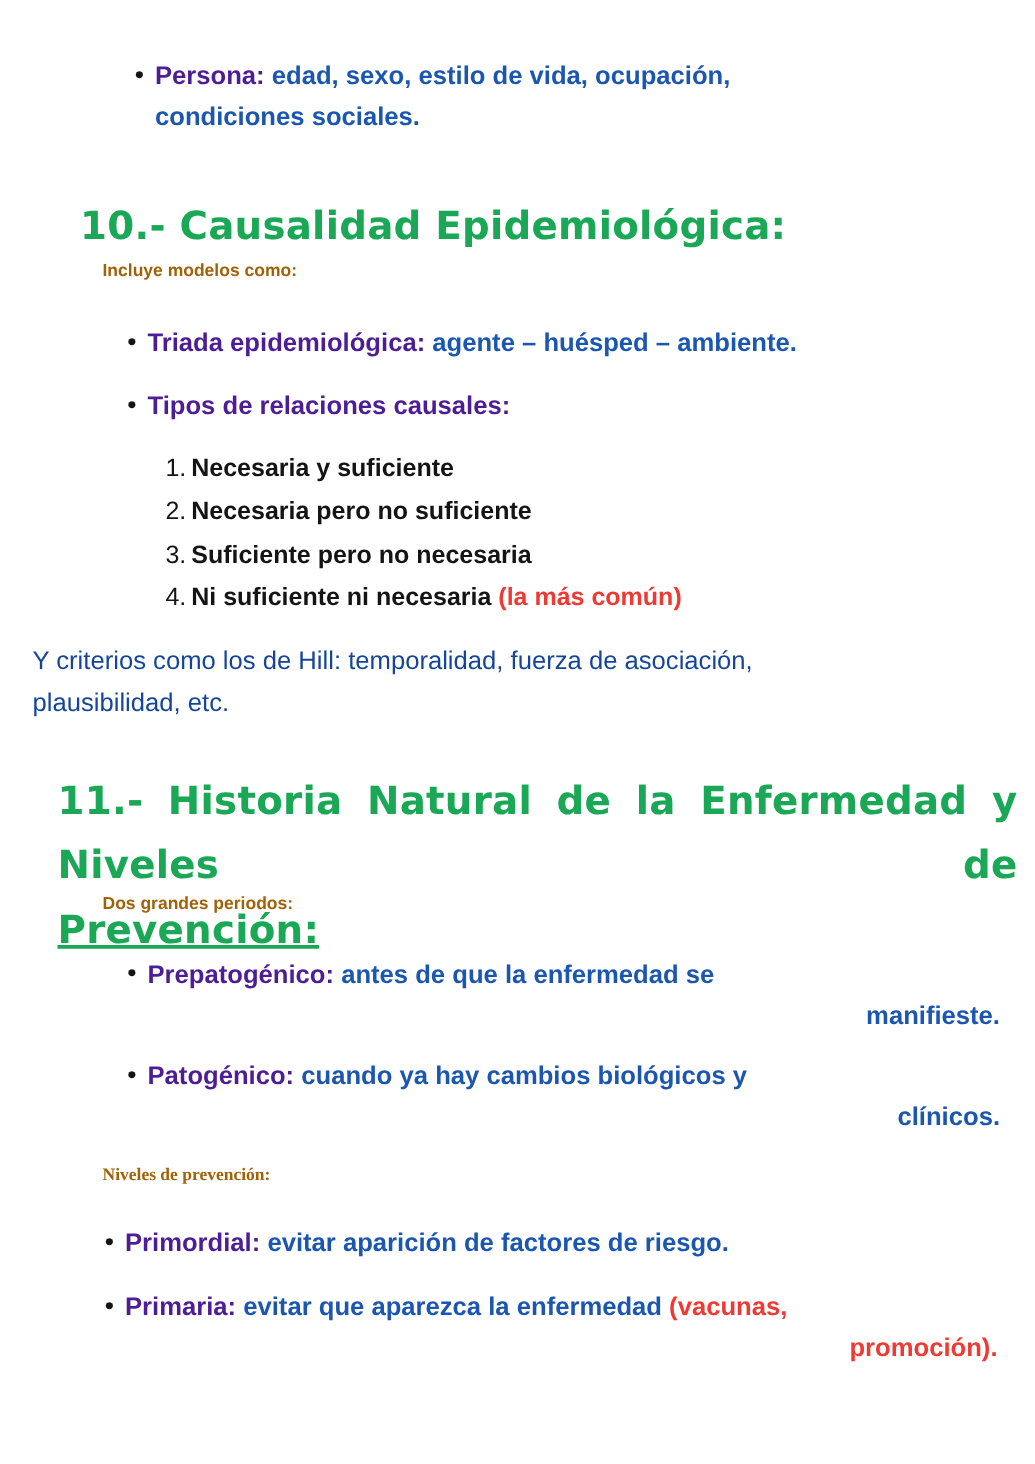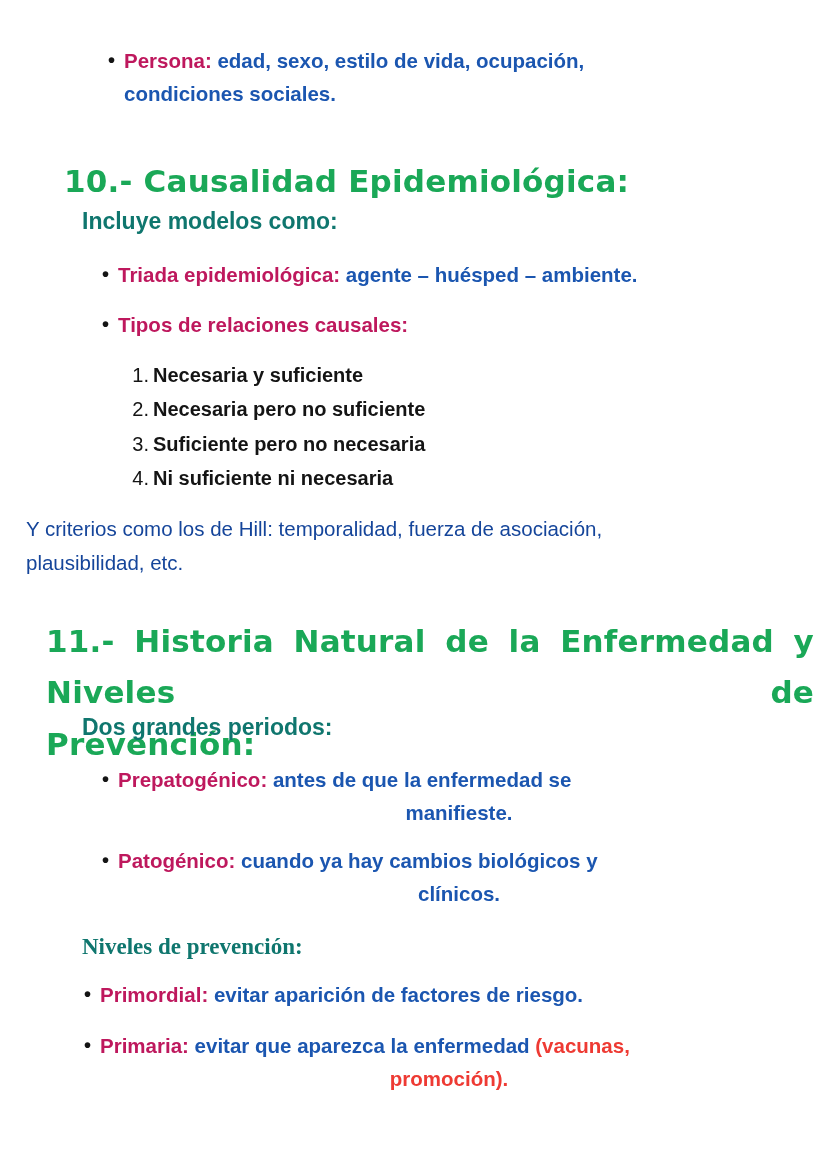--- a/index.html
+++ b/index.html
@@ -19,21 +19,21 @@
   .page {
     position: relative;
     width: 828px;
     height: 1171px;
     background: #ffffff;
     box-sizing: border-box;
   }
 
   
   .c-blue      { color: #1b56b0; }
-  .c-dark      { color: #be185d; }
+  .c-dark      { color: #4c1d95; }
   .c-red       { color: #ee3a33; }
 
   
   .heading {
     color: #1aa857;
     font-family: "DejaVu Sans", "Liberation Sans", sans-serif;
     font-weight: bold;
     font-size: 31px;
     line-height: 1.62;
     letter-spacing: 0.2px;
@@ -52,28 +52,29 @@
     top: 600px;
     width: 768px;
     text-align: justify;
     text-align-last: justify;
     line-height: 1.66;
   }
   .heading.h-11 .lastline {
     display: block;
     text-align: center;
     text-align-last: left;
+    text-decoration: underline;
   }
 
   
   .sublabel {
     position: absolute;
-    color: #0f766e;
-    font-weight: bold;
-    font-size: 23px;
+    color: #a16207;
+    font-weight: bold;
+    font-size: 14px;
     line-height: 1.3;
     white-space: nowrap;
   }
 
   
   .bullet-row {
     position: absolute;
     display: flex;
     align-items: flex-start;
     font-size: 20.5px;
@@ -89,21 +90,21 @@
     text-align: left;
   }
   .bullet-row .btext {
     flex: 1 1 auto;
   }
   .justified .btext {
     text-align: justify;
   }
   .justified .btext .lastline {
     display: block;
-    text-align: center;
+    text-align: right;
   }
 
   
   .numlist {
     position: absolute;
     left: 125px;
     top: 358px;
     font-size: 20px;
     font-weight: bold;
     color: #141414;
@@ -167,20 +168,21 @@
       <span class="ltext">Necesaria pero no suficiente</span>
     </div>
     <div class="li">
       <span class="num">3.</span>
       <span class="ltext">Suficiente pero no necesaria</span>
     </div>
     <div class="li">
       <span class="num">4.</span>
       <span class="ltext">Ni suficiente ni necesaria</span>
       <span class="ltext c-red">&nbsp;</span>
+        <span class="ltext c-red">(la más común)</span>
     </div>
   </div>
 
   <div class="para" style="left:26px; top:512px; width:780px;">
     <span>Y criterios como los de Hill: temporalidad, fuerza de asociación,</span><br>
     <span>plausibilidad, etc.</span>
   </div>
 
   <h2 class="heading h-11">
     <span>11.- Historia Natural de la Enfermedad y Niveles de</span>

